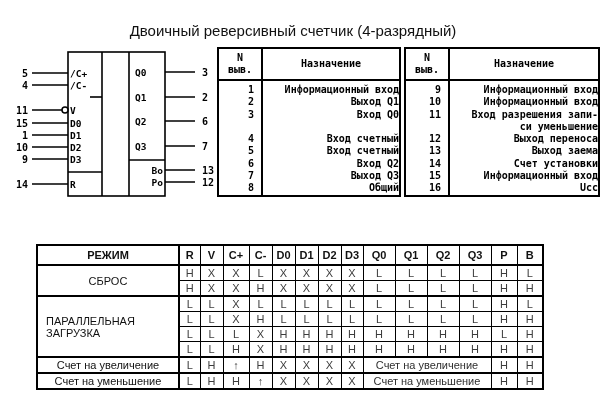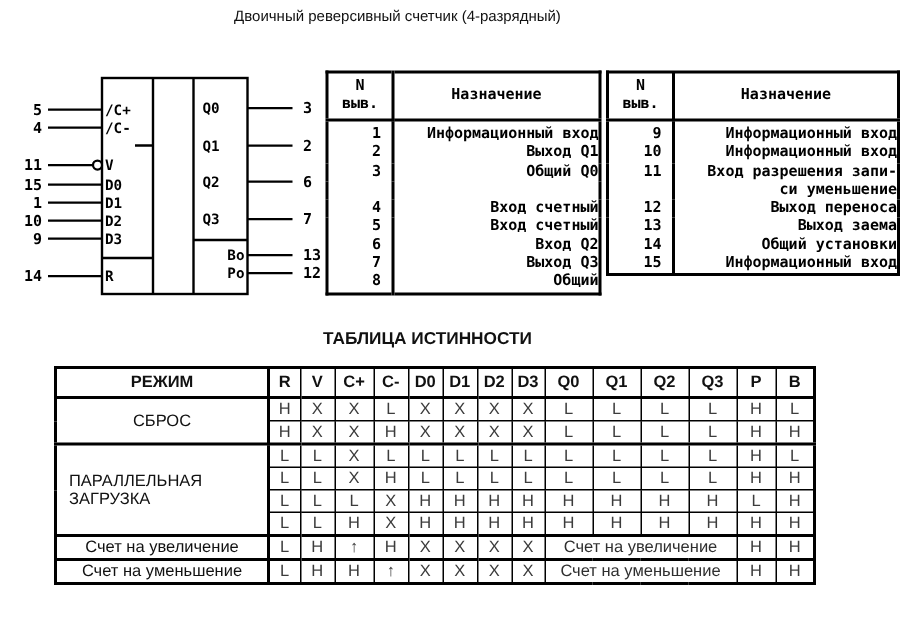--- a/index.html
+++ b/index.html
@@ -1,19 +1,19 @@
 <!DOCTYPE html>
 <html><head>
 <meta charset="utf-8">
 <style>
   html,body{margin:0;padding:0;background:#fff;}
   .page{position:relative;width:606px;height:413px;background:#fff;overflow:hidden;
         font-family:"Liberation Sans",sans-serif;color:#000;}
-  .title{position:absolute;top:6px;left:0;width:530px;text-align:center;
-         font-size:10px;font-weight:normal;color:#111;}
+  .title{position:absolute;top:22px;left:0;width:530px;text-align:center;
+         font-size:15px;font-weight:normal;color:#111;padding-left:28px;}
   
   .chip-svg{position:absolute;left:2px;top:48px;}
   .chip-svg text{font-family:"DejaVu Sans Mono",monospace;font-weight:bold;fill:#000;}
   .pinlbl{font-size:9.5px;}
   .pinnum{font-size:10px;}
   
   .pintable{position:absolute;border-collapse:collapse;border:2px solid #000;background:#fff;
             font-family:"DejaVu Sans Mono",monospace;font-weight:bold;font-size:10px;color:#000;
             table-layout:fixed;}
   .pintable th{border-bottom:2px solid #000;padding:3px 2px;font-size:10px;
@@ -116,21 +116,21 @@
       <tr>
           <td class="numcol">1</td>
           <td class="purpcol">Информационный вход</td>
         </tr>
       <tr>
           <td class="numcol">2</td>
           <td class="purpcol">Выход Q1</td>
         </tr>
       <tr>
           <td class="numcol">3</td>
-          <td class="purpcol">Общий Q0</td>
+          <td class="purpcol">Вход Q0</td>
         </tr>
       <tr>
           <td class="numcol"></td>
           <td class="purpcol"></td>
         </tr>
       <tr>
           <td class="numcol">4</td>
           <td class="purpcol">Вход счетный</td>
         </tr>
       <tr>
@@ -177,30 +177,33 @@
       <tr>
           <td class="numcol">12</td>
           <td class="purpcol">Выход переноса</td>
         </tr>
       <tr>
           <td class="numcol">13</td>
           <td class="purpcol">Выход заема</td>
         </tr>
       <tr>
           <td class="numcol">14</td>
-          <td class="purpcol">Общий установки</td>
+          <td class="purpcol">Счет установки</td>
         </tr>
       <tr>
           <td class="numcol">15</td>
           <td class="purpcol">Информационный вход</td>
         </tr>
+      <tr>
+          <td class="numcol">16</td>
+          <td class="purpcol">Ucc</td>
+        </tr>
     </tbody>
   </table>
 
-  <div class="tt-heading">ТАБЛИЦА ИСТИННОСТИ</div>
 
   <table class="truth">
     <colgroup>
       <col style="width:142px">
         <col style="width:21px">
         <col style="width:23px">
       <col style="width:26px">
         <col style="width:23px">
         <col style="width:23px">
       <col style="width:23px">

